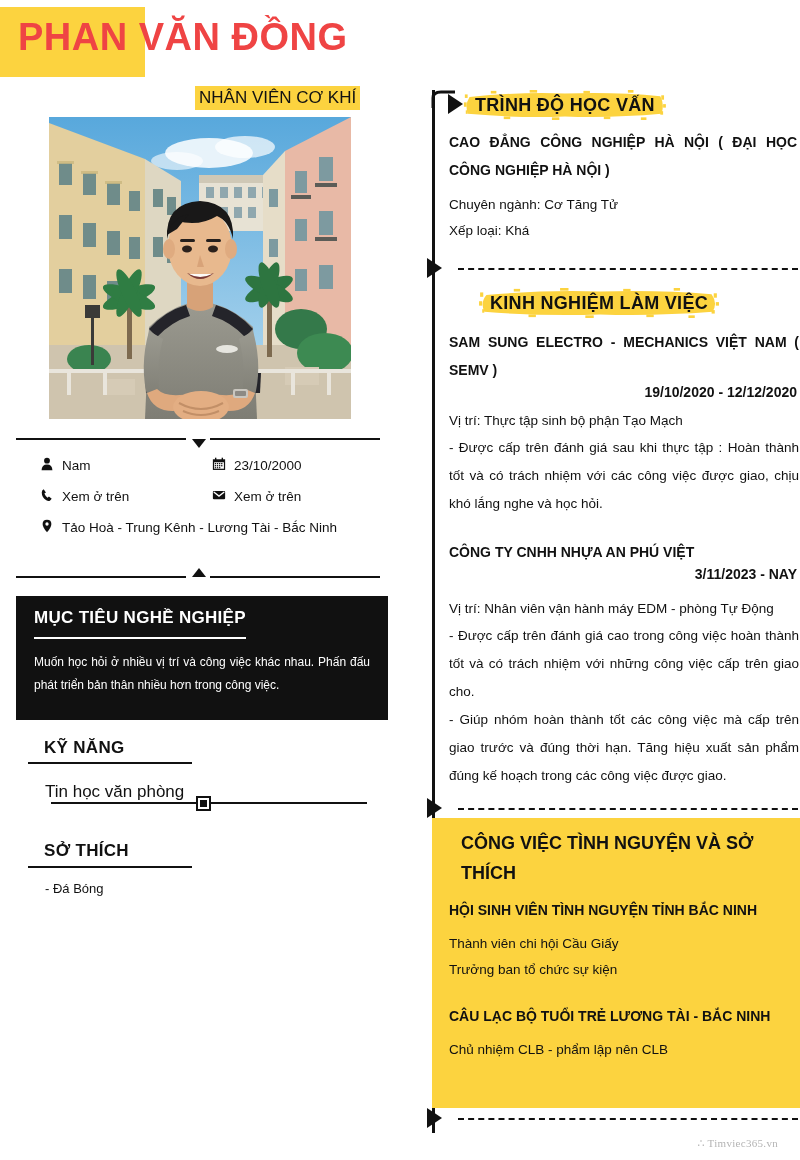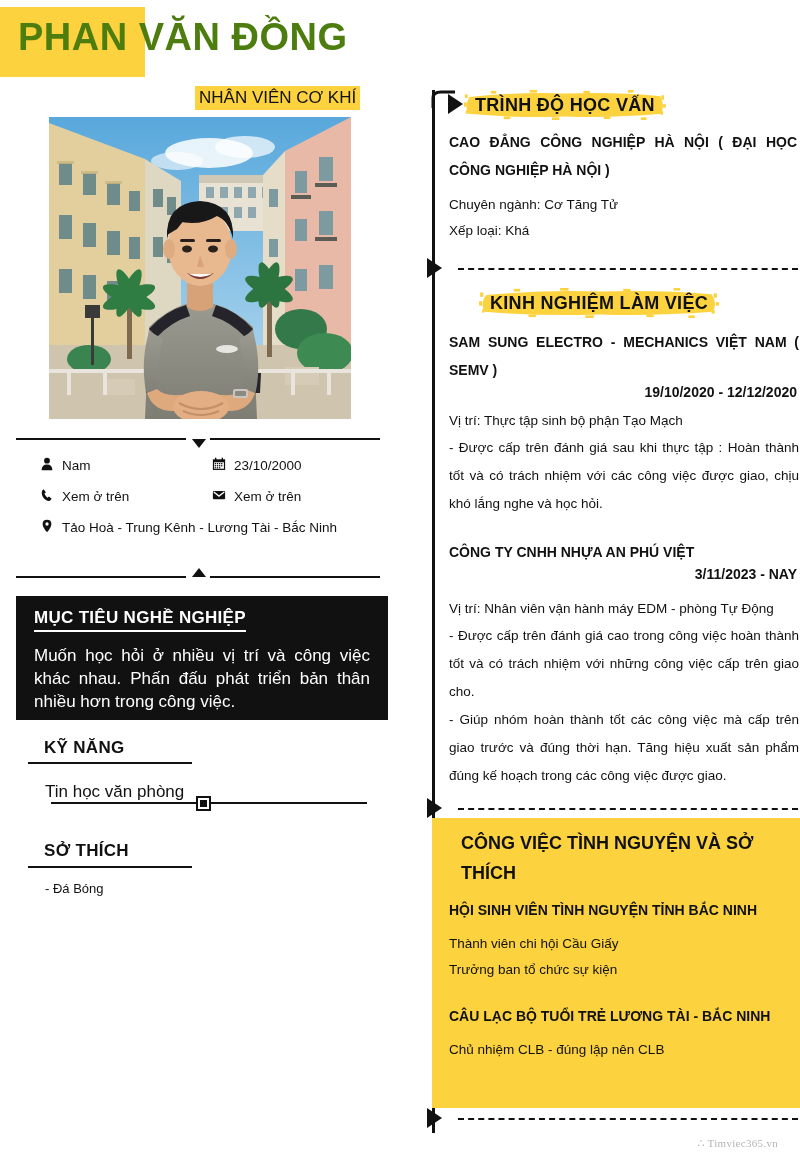--- a/index.html
+++ b/index.html
@@ -28,21 +28,21 @@
     height: 70px;
     background: #FCD33F;
   }
   .name-text {
     position: absolute;
     left: 18px;
     top: 18px;
     font-size: 38px;
     font-weight: bold;
     letter-spacing: 0.5px;
-    color: #4d7c0f;
+    color: #ef4444;
     white-space: nowrap;
     line-height: 1;
   }
   .job-title-wrap {
     position: absolute;
     left: 195px;
     top: 86px;
     background: #FCD33F;
     padding: 1px 4px 2px 4px;
   }
@@ -146,27 +146,27 @@
     height: 124px;
     background: #111111;
     color: #ffffff;
     box-sizing: border-box;
     padding: 12px 18px 0 18px;
   }
   .obj-title {
     font-size: 17px;
     font-weight: bold;
     letter-spacing: 0.3px;
-    padding-bottom: 2px;
+    padding-bottom: 9px;
     display: inline-block;
     border-bottom: 2px solid #ffffff;
   }
   .obj-body {
     margin-top: 12px;
-    font-size: 17px;
+    font-size: 12px;
     line-height: 23px;
     text-align: justify;
     color: #ffffff;
   }
 
   
   .lsec-title {
     position: absolute;
     font-size: 17px;
     font-weight: bold;
@@ -688,20 +688,20 @@
 
     <div class="arrow-marker" style="left:12px; top:798px;"></div>
     <div class="dash-line" style="left:43px; top:808px; width:340px;"></div>
 
     <div class="yellow-panel"></div>
     <div class="yp-title">CÔNG VIỆC TÌNH NGUYỆN VÀ SỞ THÍCH</div>
     <div class="yp-org" style="left:34px; top:902px;">HỘI SINH VIÊN TÌNH NGUYỆN TỈNH BẮC NINH</div>
     <div class="yp-line" style="left:34px; top:936px;">Thành viên chi hội Cầu Giấy</div>
     <div class="yp-line" style="left:34px; top:962px;">Trưởng ban tổ chức sự kiện</div>
     <div class="yp-org" style="left:34px; top:1008px;">CÂU LẠC BỘ TUỔI TRẺ LƯƠNG TÀI - BẮC NINH</div>
-    <div class="yp-line" style="left:34px; top:1042px;">Chủ nhiệm CLB - đúng lập nên CLB</div>
+    <div class="yp-line" style="left:34px; top:1042px;">Chủ nhiệm CLB - phẩm lập nên CLB</div>
 
     <div class="arrow-marker" style="left:12px; top:1108px;"></div>
     <div class="dash-line" style="left:43px; top:1118px; width:340px;"></div>
   </div>
 
   <div class="footer">∴ Timviec365.vn</div>
 </div>
 
 </body></html>

